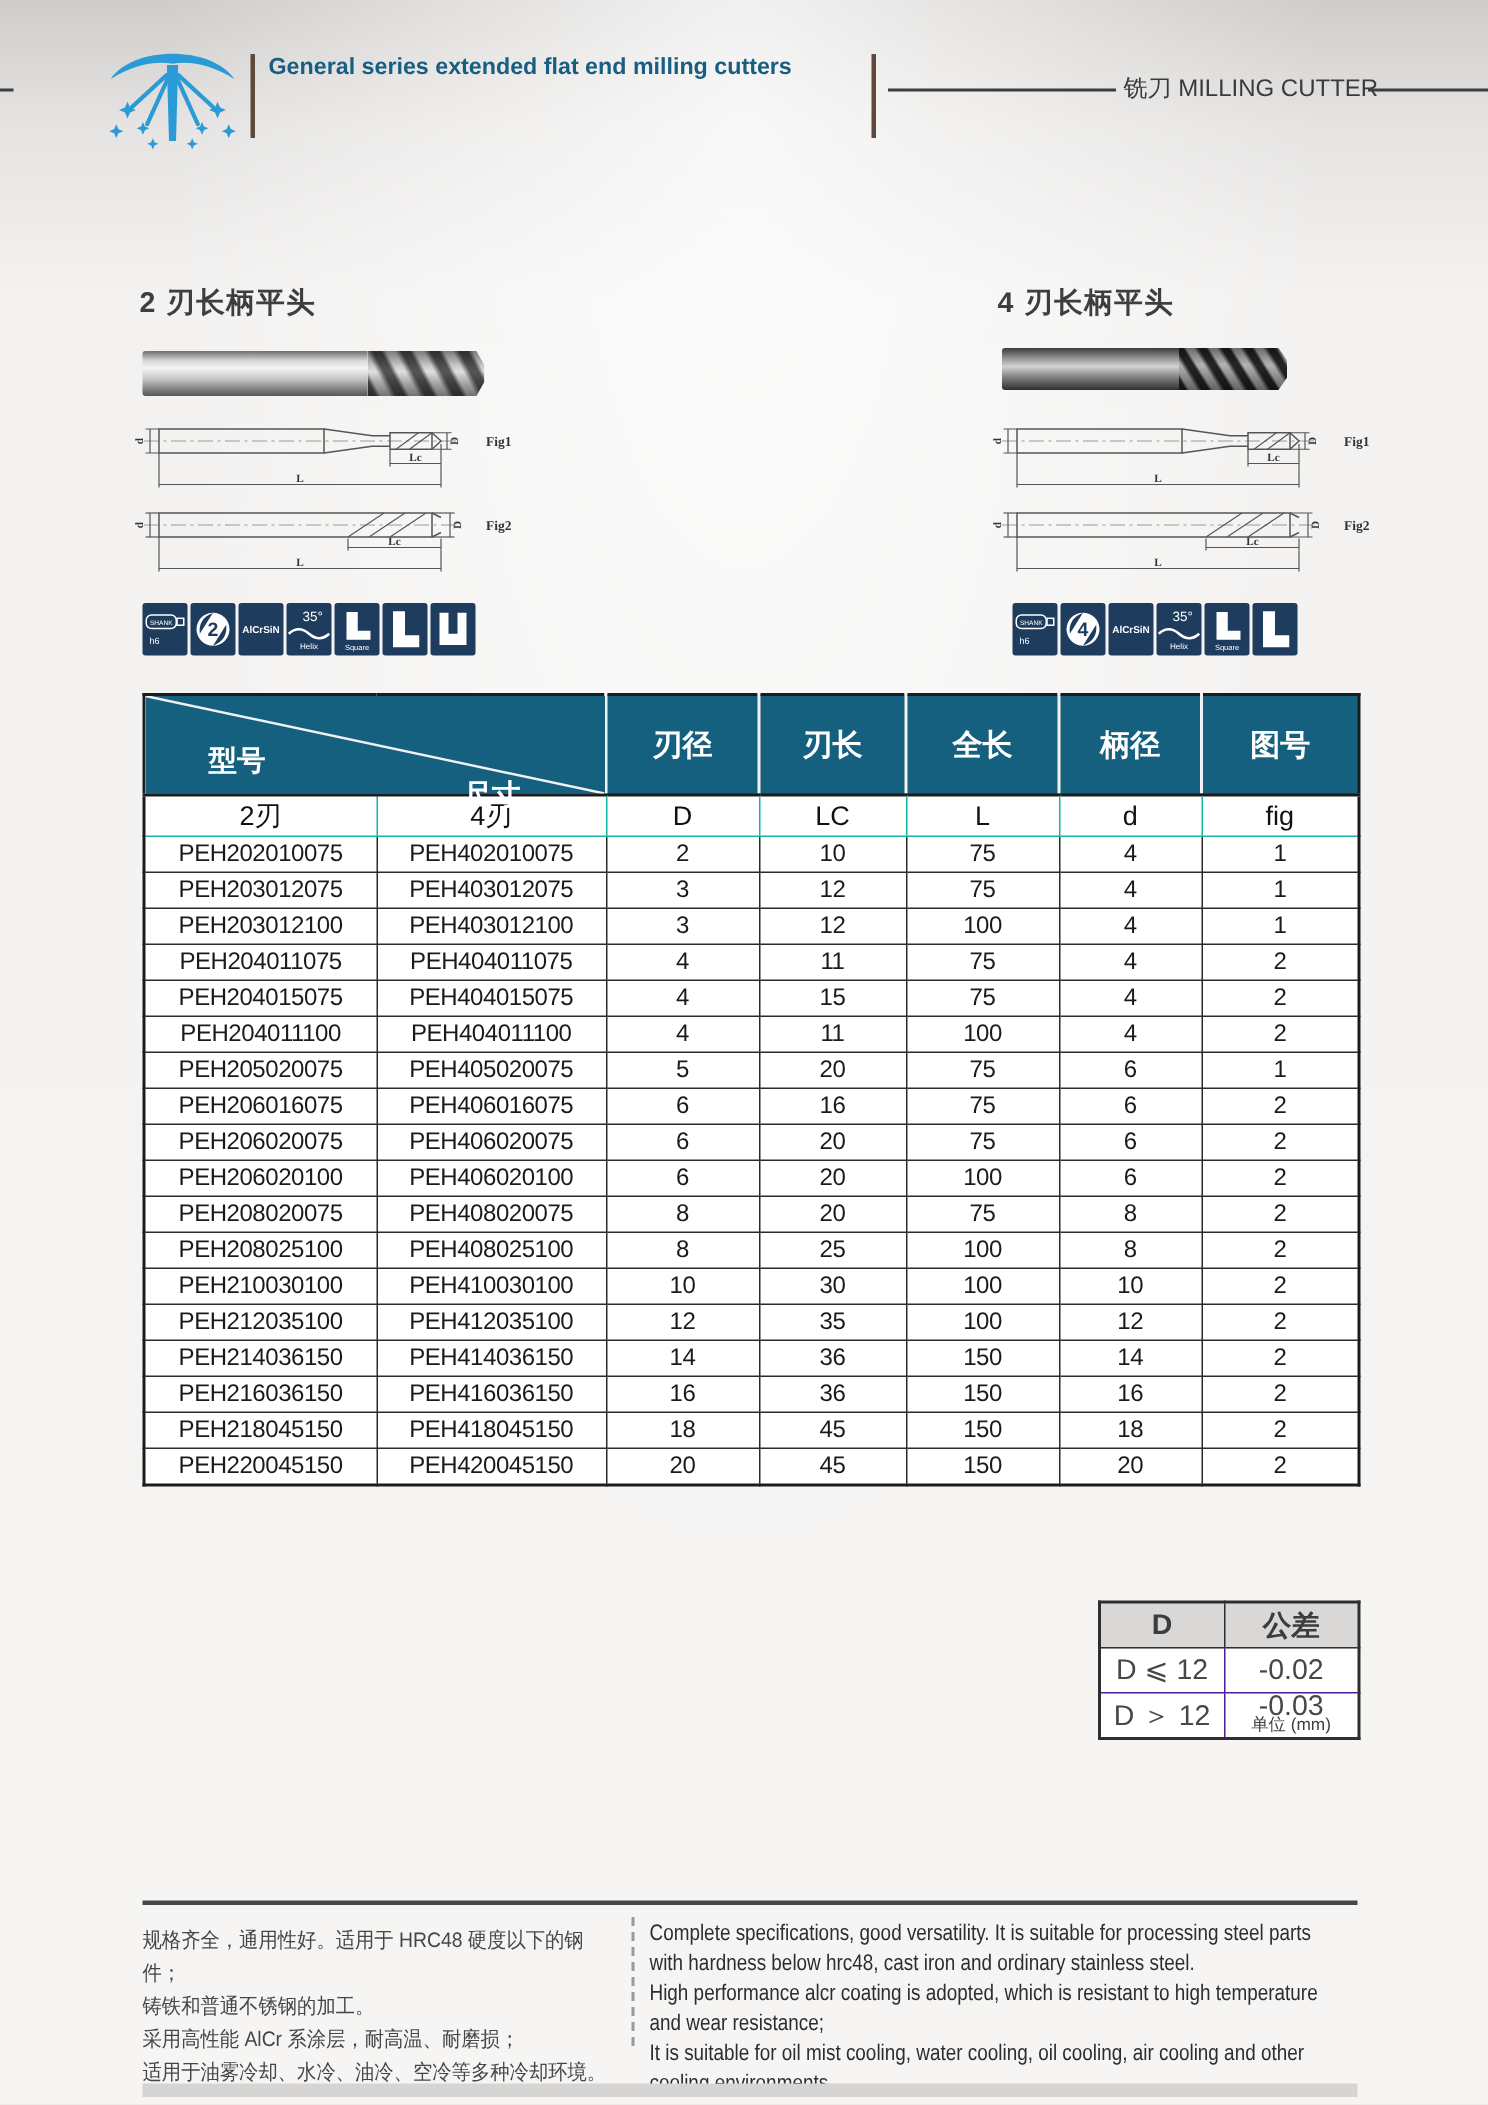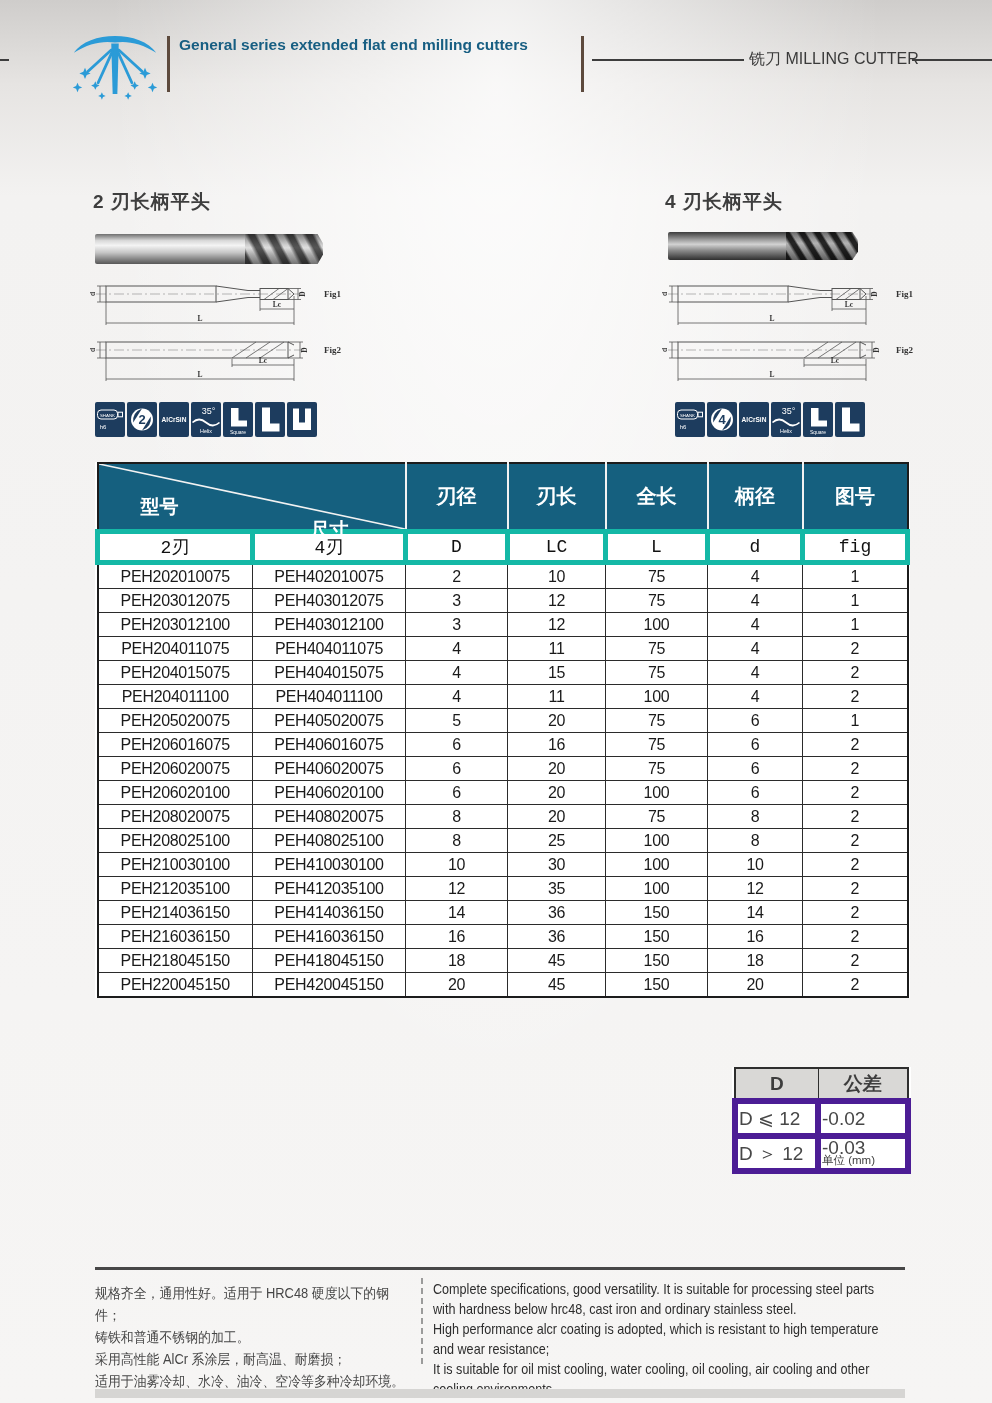--- a/index.html
+++ b/index.html
@@ -54,27 +54,27 @@
   .badge svg{width:100%;height:100%;display:block;}
   
   table.spec{position:absolute;left:95px;top:462px;width:810px;border-collapse:collapse;table-layout:fixed;
     border:2px solid #1c1c1c;background:#fff;}
   table.spec th,table.spec td{text-align:center;vertical-align:middle;padding:0;}
   tr.head-main th{background:#15607f;color:#fff;height:65px;font-size:20px;font-weight:600;border-left:2px solid #f2f2f2;border-bottom:2px solid #1c1c1c;}
   tr.head-main th.diag{border-left:none;position:relative;}
   .diag svg.dl{position:absolute;left:0;top:0;width:100%;height:100%;}
   .diag .lbl-model{position:absolute;left:42px;bottom:9px;font-size:19px;}
   .diag .lbl-size{position:absolute;right:56px;top:9px;font-size:19px;margin-top:44px;}
-  tr.head-sub th{height:26px;font-size:18px;font-weight:500;color:#111;border:5px solid #14b8a6;background:#fff;font-family:Liberation Mono, monospace;}
+  tr.head-sub th{height:26px;font-size:18px;font-weight:500;color:#111;border:1px solid #14b8a6;background:#fff;}
   table.spec tbody td{height:23px;font-size:16px;letter-spacing:-0.3px;color:#1a1a1a;border:1px solid #2b2b2b;}
   
   table.tol{position:absolute;left:732px;top:1067px;width:173px;border-collapse:collapse;table-layout:fixed;
     border:2px solid #2e2e2e;background:#fff;}
   table.tol th{background:#d9d8d6;color:#3d3d3d;font-size:19px;font-weight:600;height:27px;border:1px solid #2e2e2e;}
-  table.tol td{font-size:19px;color:#474747;text-align:left;height:27px;border:6px solid #4c1d95;}
+  table.tol td{font-size:19px;color:#474747;text-align:center;height:27px;border:1px solid #4c1d95;}
   td.tol-small{font-size:12px;line-height:13px;}
   td.tol-small .unit{font-size:11.5px;color:#3f3f3f;}
   
   .foot-rule{position:absolute;left:95px;top:1267px;width:810px;height:3px;background:#474747;}
   .foot-cn{position:absolute;left:95px;top:1282px;width:340px;font-size:14px;line-height:22px;color:#464646;
     white-space:pre-line;transform:scaleX(0.92);transform-origin:left top;}
   .foot-div{position:absolute;left:421px;top:1278px;height:86px;border-left:2px dashed #9b9b9b;}
   .foot-en{position:absolute;left:433px;top:1279px;width:560px;font-size:15px;line-height:20px;color:#2d2d2d;
     white-space:pre-line;transform:scaleX(0.84);transform-origin:left top;}
   .foot-bar{position:absolute;left:95px;top:1389px;width:810px;height:9px;background:#d6d5d3;}

